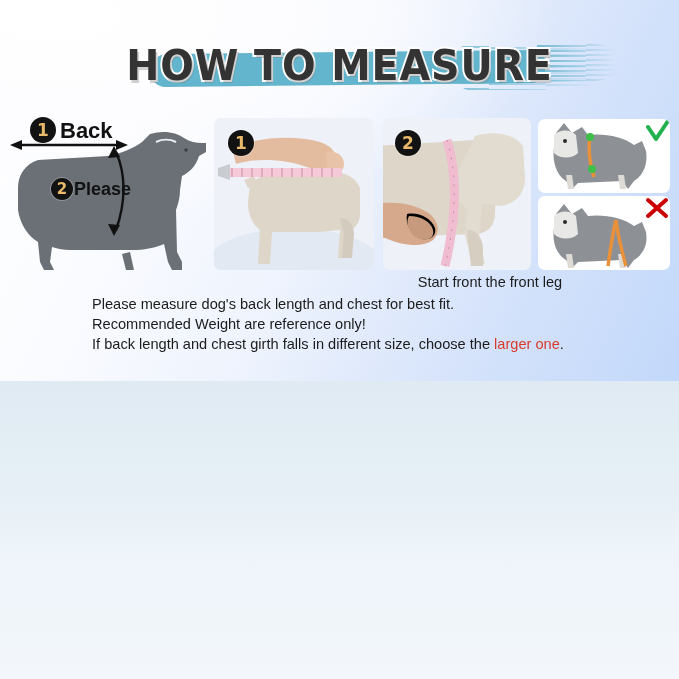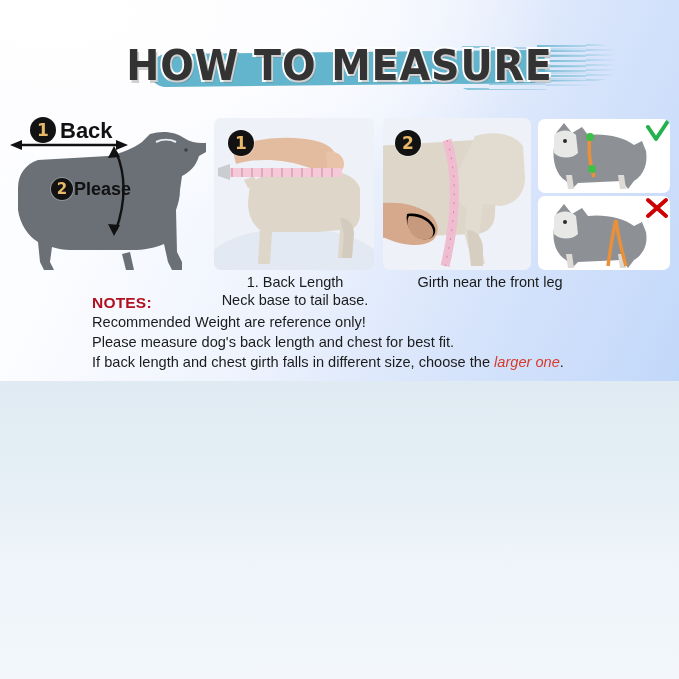--- a/index.html
+++ b/index.html
@@ -75,21 +75,21 @@
   #cap1{left:205px;top:274px;width:180px;}
   #cap2{left:395px;top:274px;width:190px;}
   
   #notes{position:absolute;left:92px;top:294px;width:580px;}
   #notes-title{
     font-size:15.5px;font-weight:bold;color:#b01020;letter-spacing:.2px;
   }
   .note-line{
     font-size:14.6px;color:#1c1c1c;line-height:20px;white-space:nowrap;
   }
-  .hl{color:#d83a2a;font-style:italic;}
+  .hl{color:#d83a2a;}
   
   #bottom-band{
     position:absolute;left:0;top:381px;width:679px;height:298px;
     background:linear-gradient(180deg,#dfeaf2 0%,#e4eef5 28%,#eef4fa 60%,#f3f7fb 100%);
   }
 </style>
 </head>
 <body>
 
 <div id="page">
@@ -207,32 +207,27 @@
         <path d="M16,20 C22,14 32,14 38,20 L40,38 C34,44 22,44 16,38 Z" fill="#e8e8e6"></path>
         <path d="M34,58 L36,72 L30,72 L28,58 Z" fill="#dedbd6"></path>
         <path d="M86,58 L88,72 L82,72 L80,58 Z" fill="#dedbd6"></path>
         <circle cx="27" cy="26" r="2" fill="#2b2b2b"></circle>
         <path d="M78,24 C74,40 72,56 70,70" fill="none" stroke="#e8913a" stroke-width="3.5"></path>
         <path d="M78,24 C80,40 84,56 88,70" fill="none" stroke="#e8913a" stroke-width="3.5"></path>
         <path d="M110,4 L128,20 M128,4 L110,20" fill="none" stroke="#cc0000" stroke-width="4" stroke-linecap="round"></path>
       </svg>
     </div>
 
-    <div id="cap1" class="caption">
-      <div>1. Back Length</div>
-      <div>Neck base to tail base.</div>
-    </div>
     <div id="cap2" class="caption">
-      <div>Girth near the front leg</div>
+      <div>Start front the front leg</div>
     </div>
 
     <div id="notes">
-      <div id="notes-title">NOTES:</div>
+      <div class="note-line">Please measure dog's back length and chest for best fit.</div>
       <div class="note-line">Recommended Weight are reference only!</div>
-      <div class="note-line">Please measure dog's back length and chest for best fit.</div>
       <div class="note-line"><span>If back length and chest girth falls in different size, choose the </span><span class="hl">larger one</span><span>.</span></div>
     </div>
   </div>
 
   <div id="bottom-band">
     
 
     
 
     

